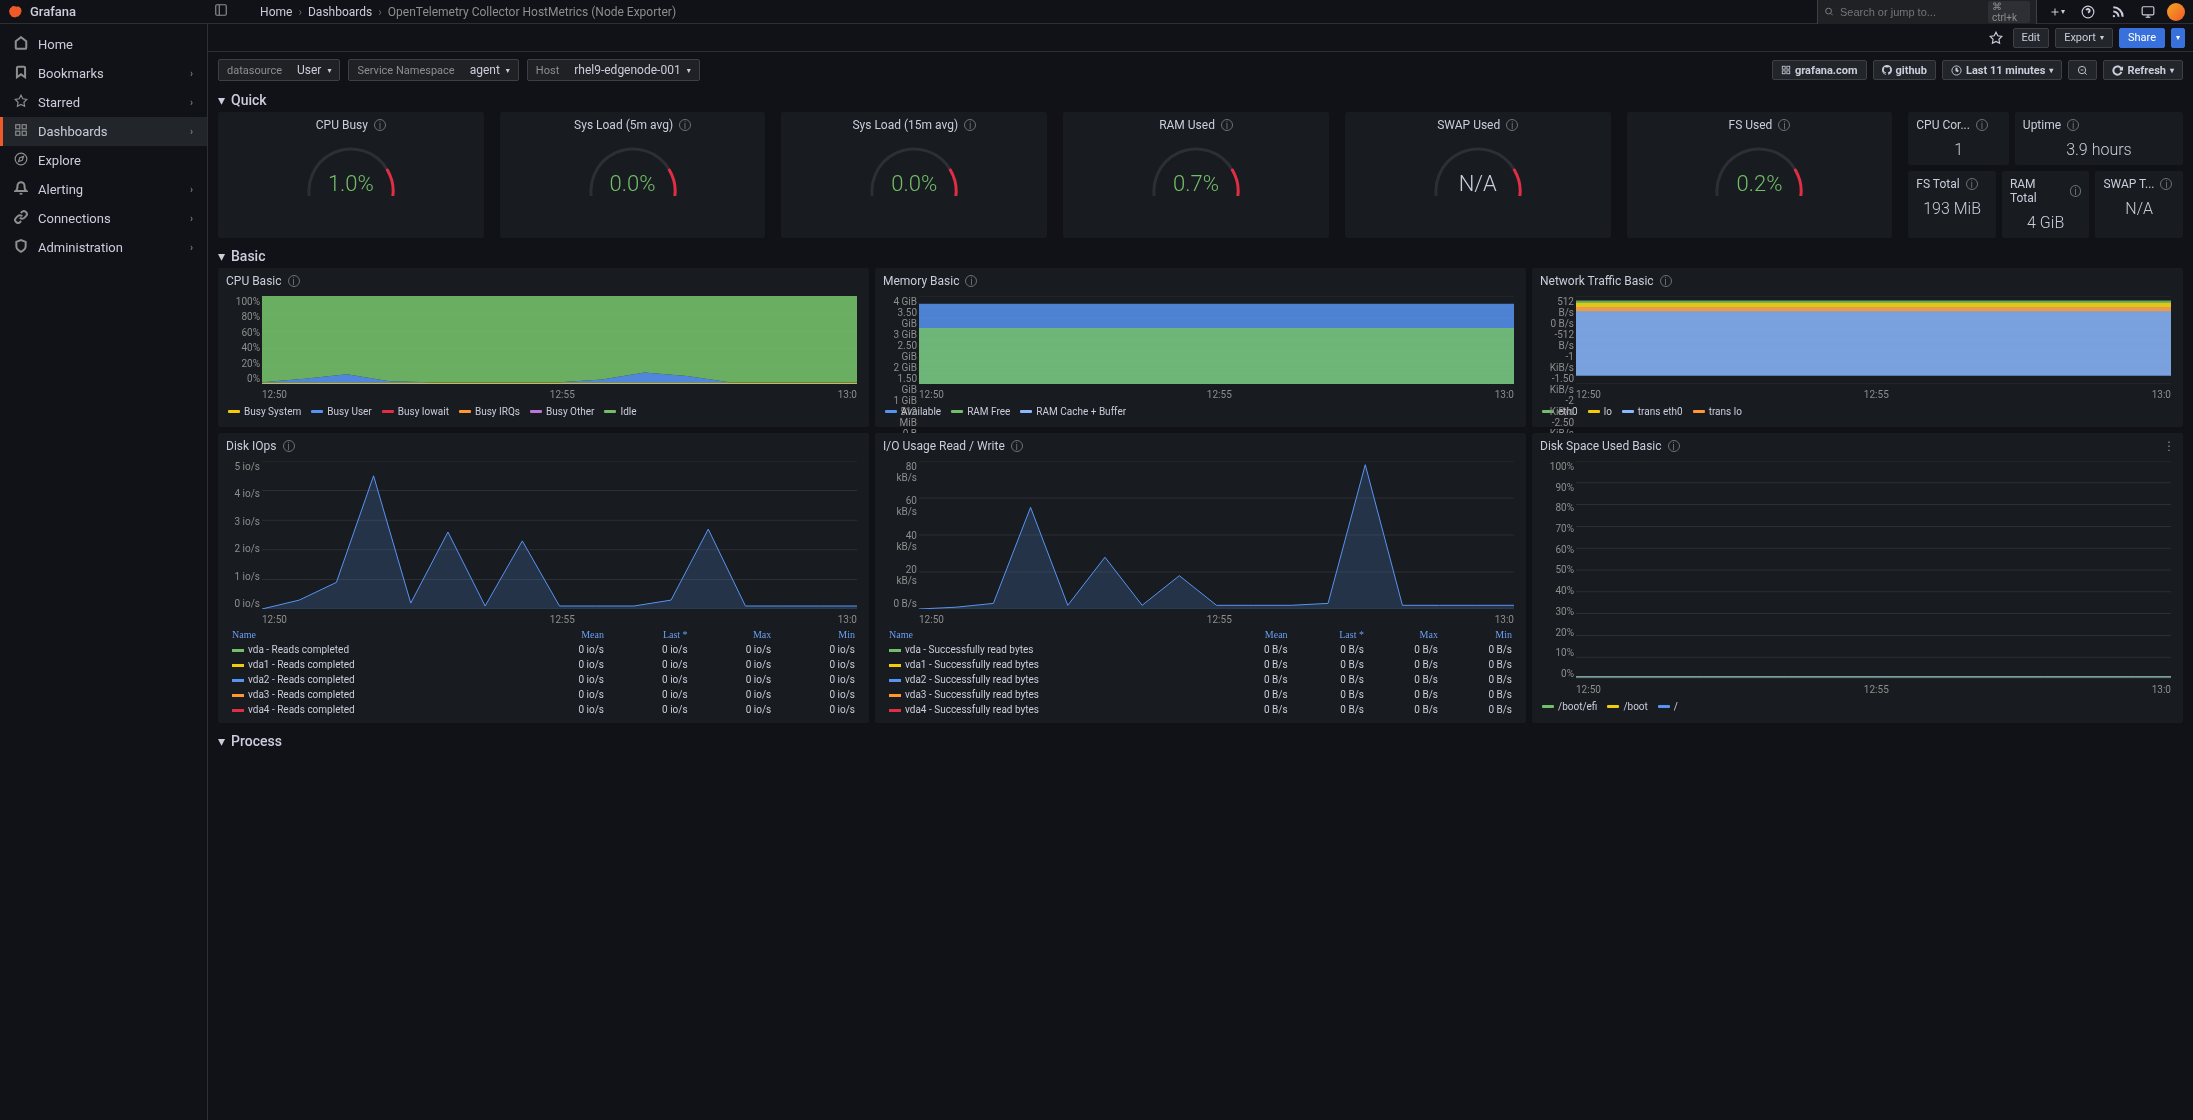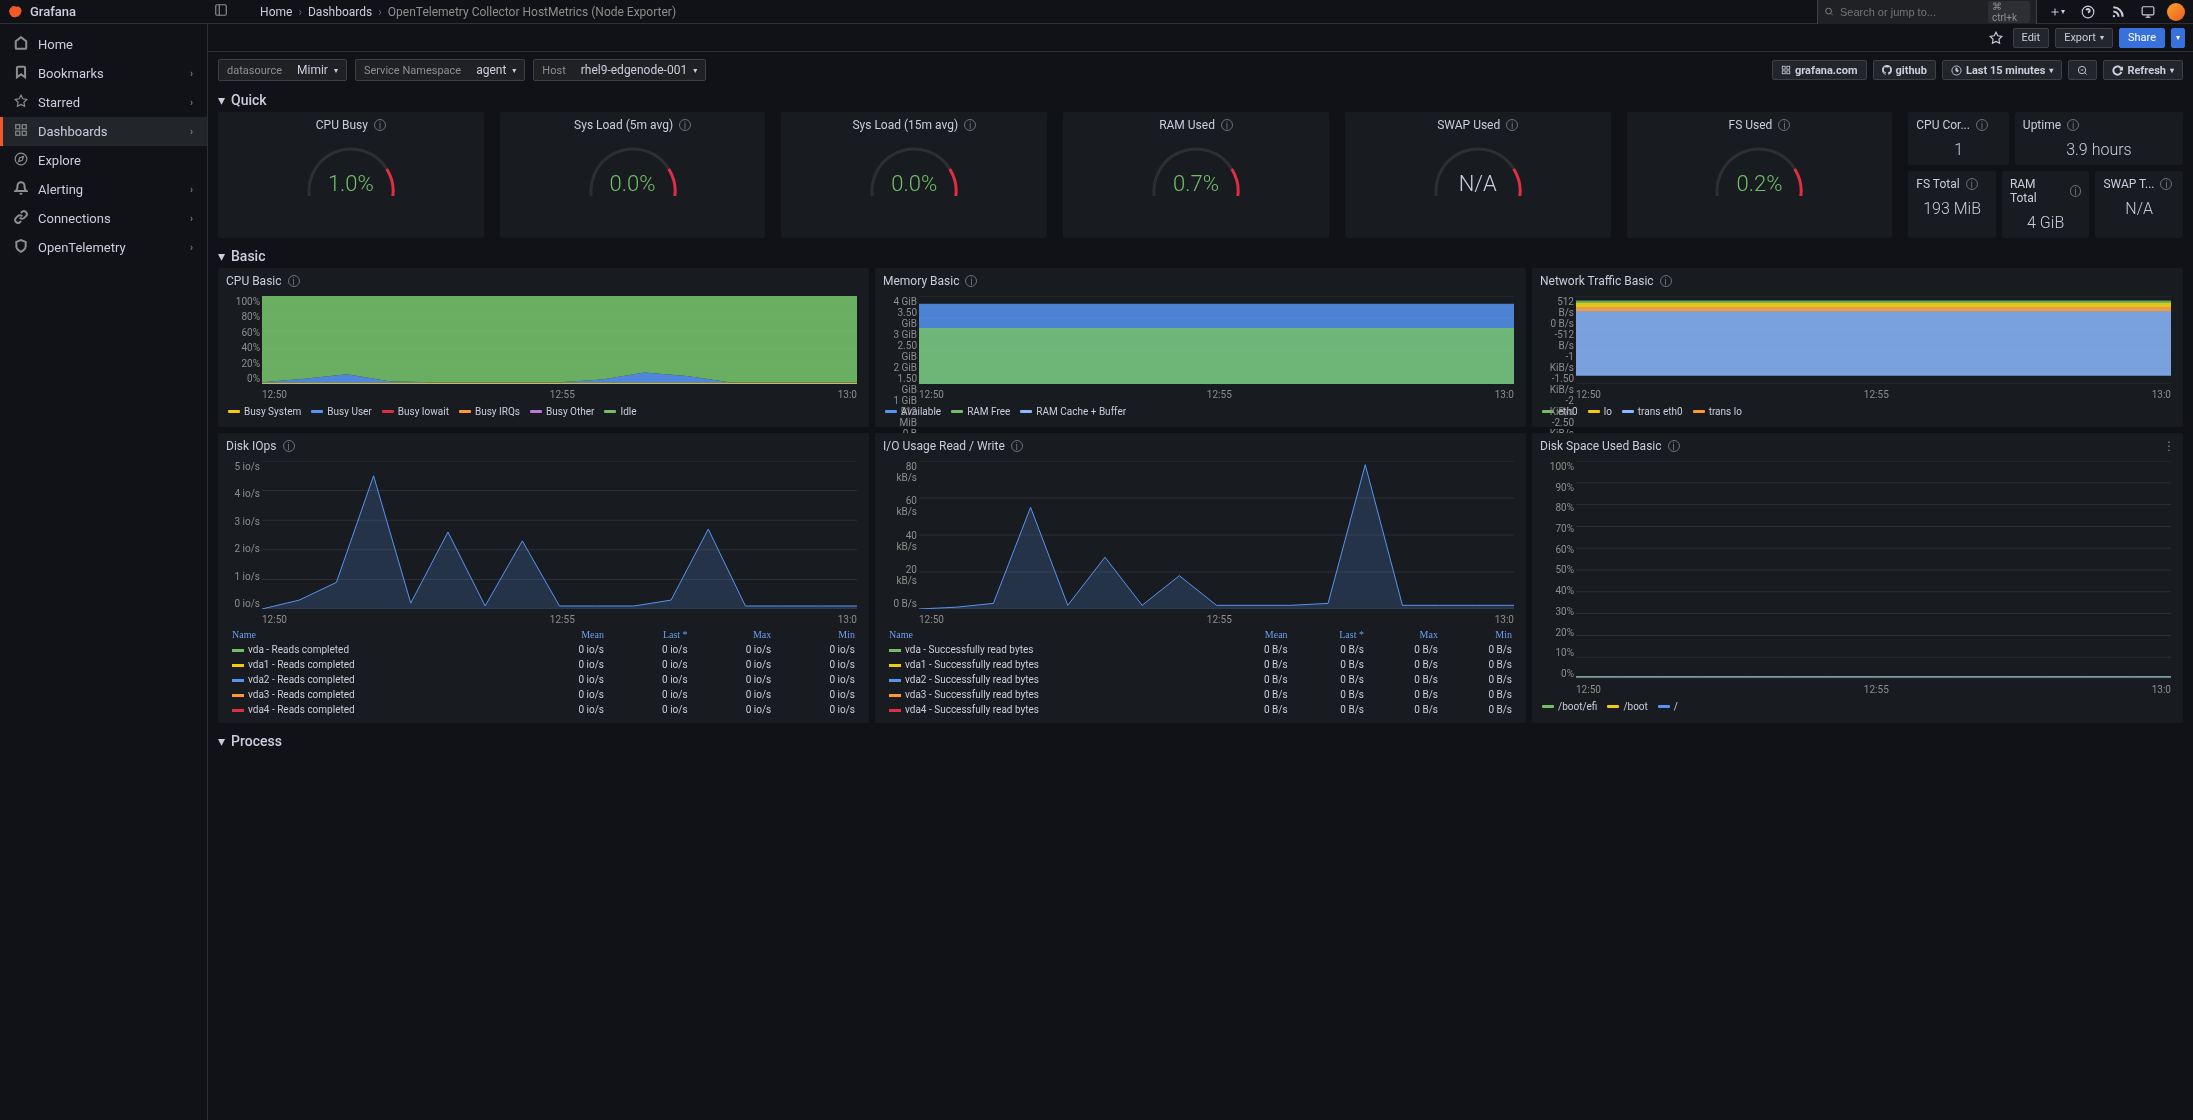--- a/index.html
+++ b/index.html
@@ -184,21 +184,21 @@
               <path d="M10 13a5 5 0 0 0 7.54.54l3-3a5 5 0 0 0-7.07-7.07l-1.72 1.71"></path>
               <path d="M14 11a5 5 0 0 0-7.54-.54l-3 3a5 5 0 0 0 7.07 7.07l1.71-1.71"></path>
             </svg></span>
           <span>Connections</span>
           <span class="chev">›</span>
         </div>
         <div class="side-item">
           <span class="side-icn"><svg width="14" height="14" viewBox="0 0 24 24" fill="none" stroke="#8e8e8e" stroke-width="2">
               <path d="M12 22s8-4 8-10V5l-8-3-8 3v7c0 6 8 10 8 10z"></path>
             </svg></span>
-          <span>OpenTelemetry</span>
+          <span>Administration</span>
           <span class="chev">›</span>
         </div>
       </div>
 
     <div class="content">
       <div class="toolbar">
         <span class="icnbtn">
             <svg width="14" height="14" viewBox="0 0 24 24" fill="none" stroke="#ccccdc" stroke-width="2">
               <polygon points="12 2 15.09 8.26 22 9.27 17 14.14 18.18 21.02 12 17.77 5.82 21.02 7 14.14 2 9.27 8.91 8.26 12 2"></polygon>
             </svg>
@@ -208,21 +208,21 @@
             <span>Export</span> 
             <span style="font-size:8px">▾</span>
           </span>
         <span class="btn primary">Share</span>
         <span class="btn primary" style="padding:2px 4px">
             <span style="font-size:8px">▾</span>
           </span>
       </div>
 
       <div class="varbar">
-        <span class="varsel"><span class="varlabel">datasource</span>&nbsp; <span>Mimir</span> <span style="font-size:8px">▾</span></span>
+        <span class="varsel"><span class="varlabel">datasource</span>&nbsp; <span>User</span> <span style="font-size:8px">▾</span></span>
         <span class="varsel"><span class="varlabel">Service Namespace</span>&nbsp; <span>agent</span> <span style="font-size:8px">▾</span></span>
         <span class="varsel"><span class="varlabel">Host</span>&nbsp; <span>rhel9-edgenode-001</span> <span style="font-size:8px">▾</span></span>
         <div class="varbar-right">
           <span class="btn">
               <svg width="10" height="10" viewBox="0 0 24 24" fill="none" stroke="#ccccdc" stroke-width="2">
                 <rect x="3" y="3" width="7" height="7"></rect>
                 <rect x="14" y="3" width="7" height="7"></rect>
                 <rect x="14" y="14" width="7" height="7"></rect>
                 <rect x="3" y="14" width="7" height="7"></rect>
               </svg> 
@@ -232,21 +232,21 @@
               <svg width="10" height="10" viewBox="0 0 24 24" fill="#ccccdc">
                 <path d="M12 0C5.37 0 0 5.37 0 12c0 5.3 3.438 9.8 8.205 11.385.6.113.82-.258.82-.577v-2.234c-3.338.726-4.033-1.416-4.033-1.416-.546-1.387-1.333-1.756-1.333-1.756-1.09-.745.083-.729.083-.729 1.205.084 1.84 1.237 1.84 1.237 1.07 1.835 2.809 1.305 3.495.998.108-.776.417-1.305.76-1.605-2.665-.3-5.466-1.332-5.466-5.93 0-1.31.465-2.38 1.235-3.22-.135-.303-.54-1.523.105-3.176 0 0 1.005-.322 3.3 1.23.96-.267 1.98-.399 3-.405 1.02.006 2.04.138 3 .405 2.28-1.552 3.285-1.23 3.285-1.23.645 1.653.24 2.873.12 3.176.765.84 1.23 1.91 1.23 3.22 0 4.61-2.805 5.625-5.475 5.92.42.36.81 1.096.81 2.22v3.293c0 .322.21.694.825.576C20.565 21.795 24 17.295 24 12c0-6.63-5.37-12-12-12z"></path>
               </svg> 
               <span>github</span>
             </span>
           <span class="btn">
               <svg width="11" height="11" viewBox="0 0 24 24" fill="none" stroke="#ccccdc" stroke-width="2">
                 <circle cx="12" cy="12" r="10"></circle>
                 <polyline points="12 6 12 12 16 14"></polyline>
               </svg> 
-              <span>Last 15 minutes</span> 
+              <span>Last 11 minutes</span> 
               <span style="font-size:8px">▾</span>
             </span>
           <span class="btn">
               <svg width="11" height="11" viewBox="0 0 24 24" fill="none" stroke="#ccccdc" stroke-width="2">
                 <circle cx="11" cy="11" r="8"></circle>
                 <line x1="21" y1="21" x2="16.65" y2="16.65"></line>
                 <line x1="8" y1="11" x2="14" y2="11"></line>
               </svg>
             </span>
           <span class="btn">

